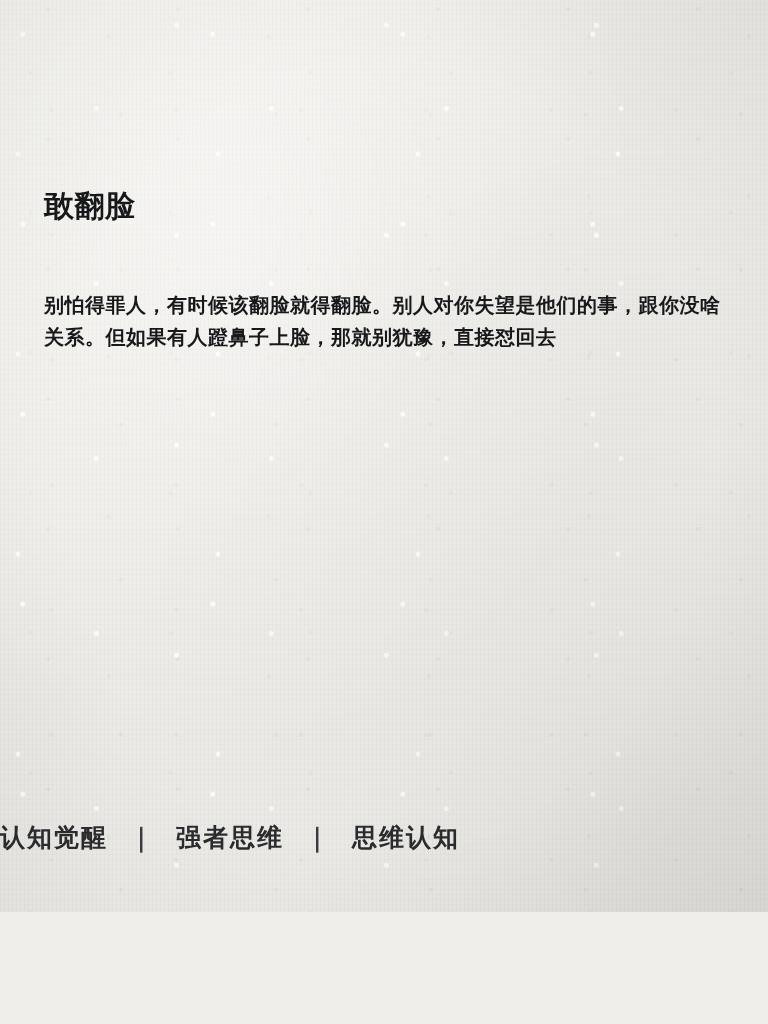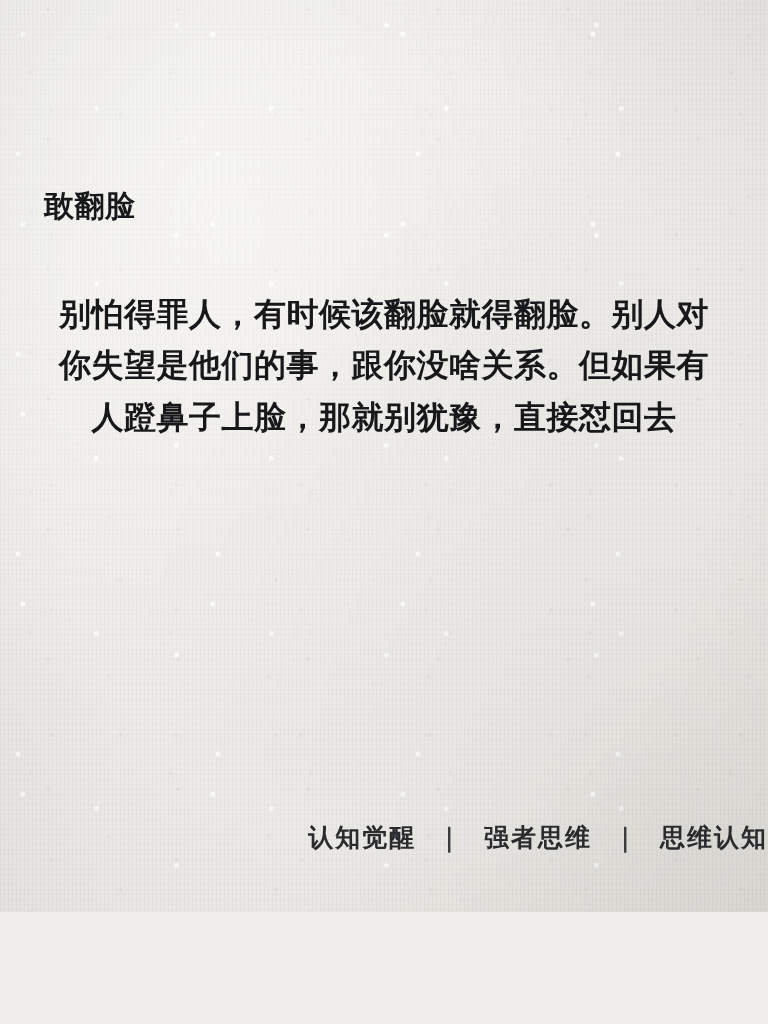--- a/index.html
+++ b/index.html
@@ -62,37 +62,37 @@
 
   .heading {
     font-size: 30px;
     font-weight: 700;
     line-height: 1.35;
     color: #17181a;
     letter-spacing: 0.5px;
   }
 
   .para {
-    font-size: 32px;
+    font-size: 20px;
     font-weight: 700;
     line-height: 1.62;
     color: #17181a;
     letter-spacing: 0.5px;
-    text-align: center;
+    text-align: left;
   }
 
   .gap-lg { height: 62px; }
   .gap-md { height: 56px; }
 
   #footer {
     position: absolute;
     left: 0;
     right: 0;
     bottom: 58px;
-    text-align: right;
+    text-align: left;
     color: #2a2b2d;
     font-size: 25px;
     font-weight: 700;
     letter-spacing: 2px;
     margin-top: 12px;
   }
   #footer .sep {
     display: inline-block;
     padding: 0 10px;
     color: #3a3b3d;

